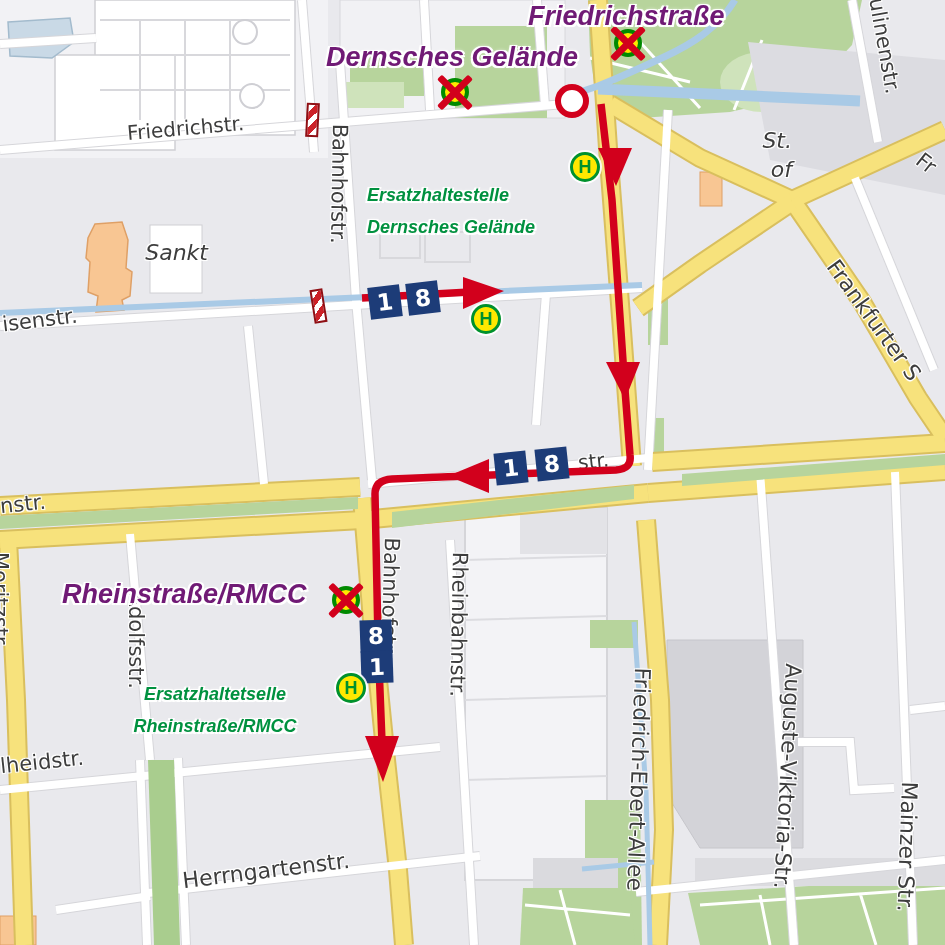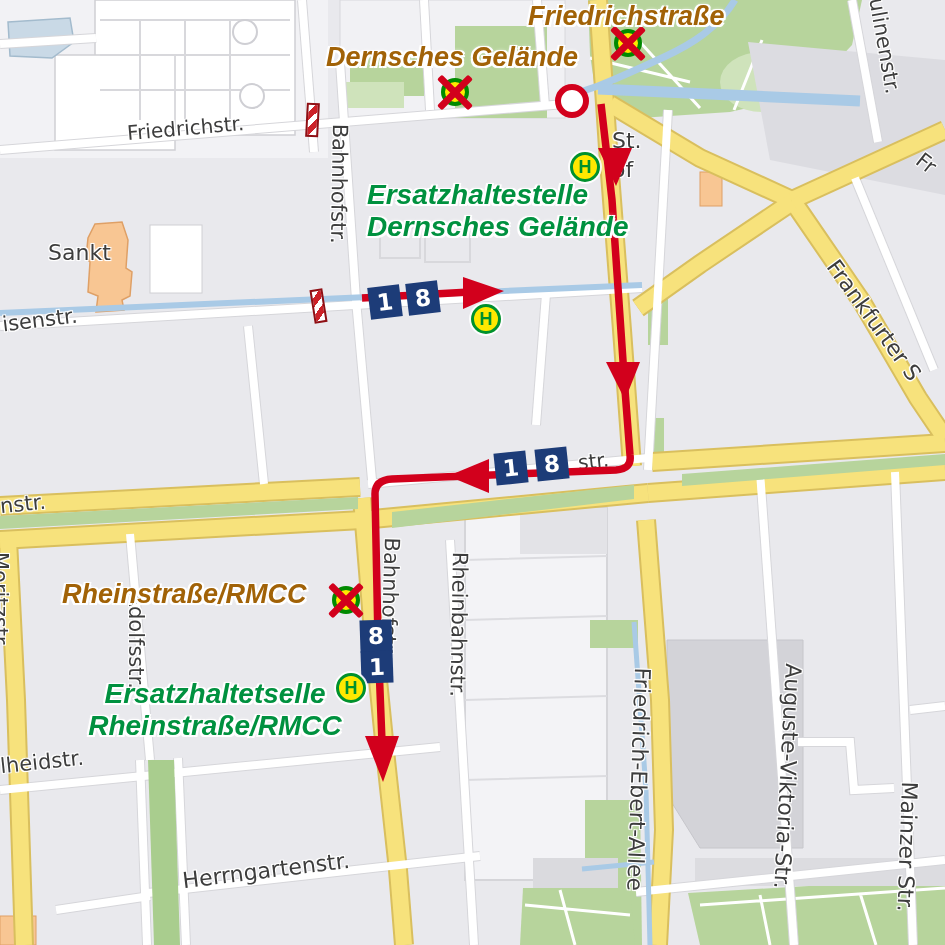--- a/index.html
+++ b/index.html
@@ -2,25 +2,25 @@
 <html><head>
 <meta charset="utf-8">
 <style>
   html,body{margin:0;padding:0;background:#e9e9ed;}
   #map-canvas{position:relative;width:945px;height:945px;overflow:hidden;background:#e9e9ed;
     font-family:"DejaVu Sans",sans-serif;}
   #map-canvas svg{position:absolute;left:0;top:0;}
   .lbl{position:absolute;white-space:nowrap;color:#3d3d3d;font-family:"DejaVu Sans",sans-serif;
     text-shadow:-1px -1px 0 #fff,1px -1px 0 #fff,-1px 1px 0 #fff,1px 1px 0 #fff,0 0 3px #fff;}
   .vert{transform-origin:0 0;}
-  .poi{text-align:left;}
-  .stop-red{position:absolute;font-weight:bold;font-style:italic;font-size:27px;color:#a16207;white-space:nowrap;
+  .poi{font-style:italic;text-align:right;}
+  .stop-red{position:absolute;font-weight:bold;font-style:italic;font-size:27px;color:#701a75;white-space:nowrap;
     font-family:"Liberation Sans",sans-serif;
     text-shadow:-2px -1px 0 #fff,2px -1px 0 #fff,-2px 2px 0 #fff,2px 2px 0 #fff,0 0 4px #fff;}
-  .stop-green{position:absolute;font-weight:bold;font-style:italic;font-size:28px;line-height:32px;color:#00913f;white-space:nowrap;
+  .stop-green{position:absolute;font-weight:bold;font-style:italic;font-size:18px;line-height:32px;color:#00913f;white-space:nowrap;
     font-family:"Liberation Sans",sans-serif;
     text-shadow:-2px -1px 0 #fff,2px -1px 0 #fff,-2px 2px 0 #fff,2px 2px 0 #fff,0 0 4px #fff;}
   .badge{position:absolute;width:32px;height:32px;background:#1d3c78;color:#fff;
     display:flex;align-items:center;justify-content:center;
     font:bold 23px "DejaVu Sans",sans-serif;}
   .hstop{position:absolute;width:30px;height:30px;box-sizing:border-box;border-radius:50%;
     background:#ffe800;border:3px solid #00912d;box-shadow:0 0 0 2px rgba(255,255,255,.9);
     display:flex;align-items:center;justify-content:center;
     font:bold 18px "Liberation Sans",sans-serif;color:#00912d;}
   .xstop{position:absolute;width:44px;height:44px;}

